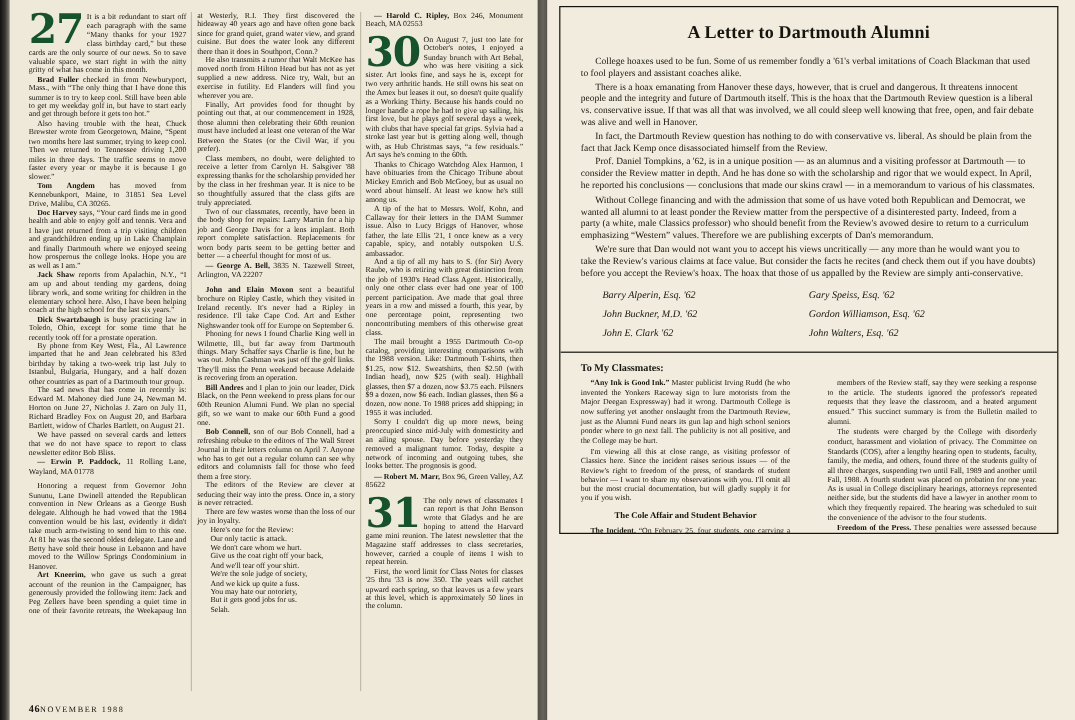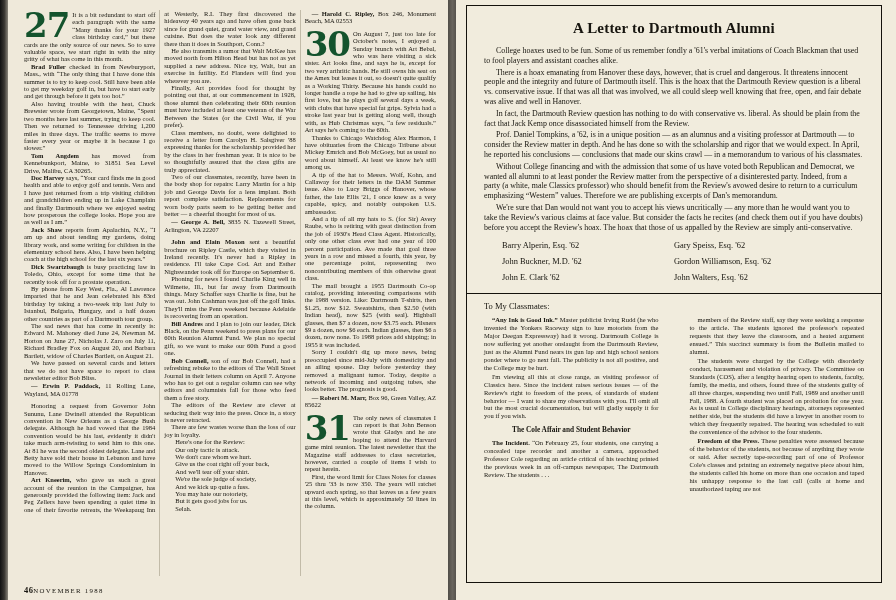--- a/index.html
+++ b/index.html
@@ -36,34 +36,34 @@
   .signoff{text-indent:7px;margin:1px 0 5px;}
   .poem{text-align:left;text-indent:11px;margin:0;}
   .footer{position:absolute;left:16px;bottom:5px;font-size:7.5px;letter-spacing:.4px;}
   .footer .pageno{font-weight:700;font-size:8.5px;text-align:right;}
   .footer .issue{text-transform:uppercase;letter-spacing:1.3px;font-size:6.8px;}
 
   
   .ad-label{text-align:right;font-style:italic;font-weight:700;font-size:10px;line-height:12px;margin:0 4px 2px 0;}
   .ad-box{
     border:1.5px solid #14120c;
-    height:578px;box-sizing:border-box;
+    height:440px;box-sizing:border-box;
     padding:8px 17px 4px 17px;
     overflow:hidden;
   }
   .letter-title{
     text-align:center;font-size:15px;font-weight:700;
     margin:6px 0 9px;letter-spacing:.2px;
   }
   .letter-body .para{font-size:7.9px;line-height:1.24;text-indent:12px;margin:0 0 2px;}
   .sigs{display:flex;margin:9px 0 4px;padding:0 18px;}
   .sig-col{flex:1;}
-  .sig-col .para{font-size:8.4px;text-indent:0;margin:0 0 7px;}
+  .sig-col .para{font-size:8.4px;text-indent:0;margin:0 0 7px;font-style:italic;}
   .ad-divider{border:none;border-top:1.5px solid #14120c;margin:2px -17px 7px;}
-  .cm-heading{font-weight:400;font-size:8.5px;margin:0 0 5px;}
+  .cm-heading{font-weight:700;font-size:8.5px;margin:0 0 5px;}
   .class-cols{display:flex;gap:31px;}
   .ccol{flex:1;}
   .ccol .para{font-size:6.5px;line-height:1.22;text-align:justify;text-indent:8px;margin:0 0 1px;}
   .ccol .subhead{text-align:center;font-weight:700;text-indent:0;font-size:7.3px;margin:6px 0 4px;}
 </style>
 </head>
 <body>
 
 <div class="spread">
   <div class="scan-edge"></div>

